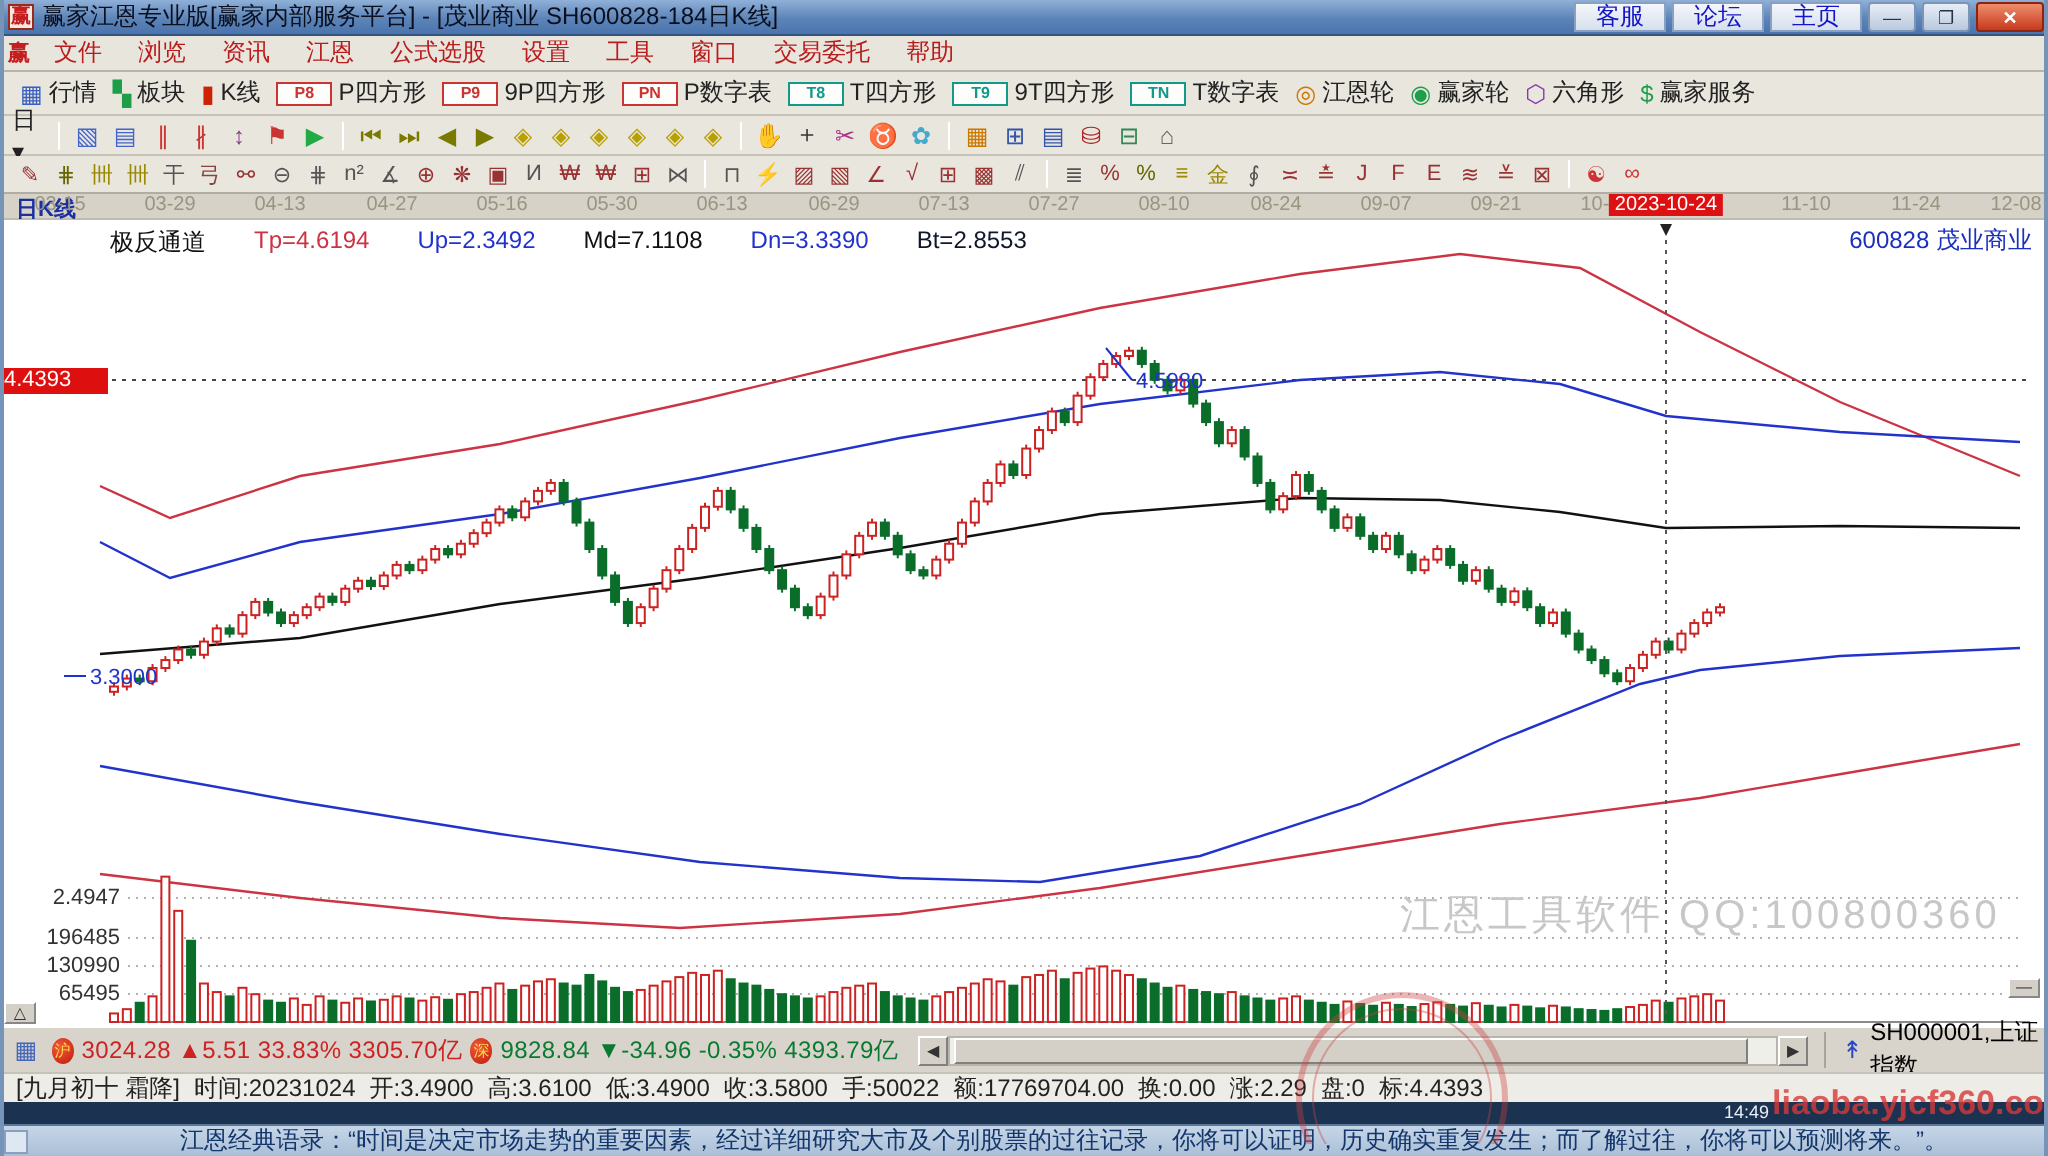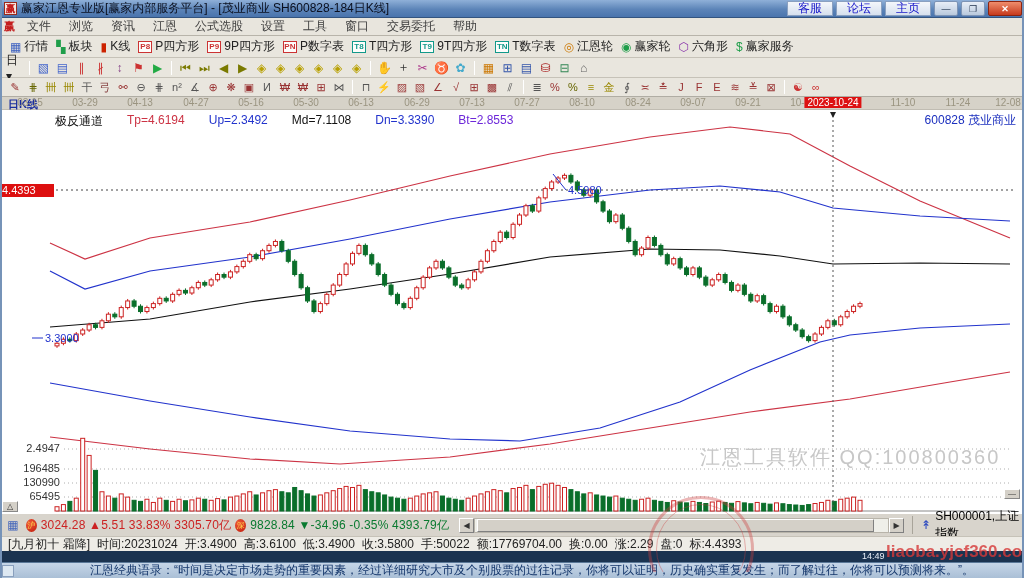--- a/index.html
+++ b/index.html
@@ -13,31 +13,31 @@
   .tlogo { color:#c41e1e; background:#f6e9e2; border:1px solid #9a2a1a; font-weight:bold; font-size:10px; width:13px; height:13px; line-height:12px; text-align:center; margin-right:4px; }
   .ttext { color:#0a0f1e; font-size:12px; white-space:nowrap; }
   .tbtns { margin-left:auto; display:flex; align-items:center; gap:3px; }
   .tb-svc { font-family:"Liberation Sans",sans-serif; font-size:12px; color:#1414c8; background:linear-gradient(180deg,#f4f7fb,#d6e0ee); border:1px solid #8aa0c0; width:46px; height:15px; line-height:13px; text-align:center; cursor:pointer; }
   .winctl { display:inline-block; height:15px; line-height:14px; text-align:center; font-size:9px; color:#22334d; background:linear-gradient(180deg,#e8eef7,#b9c9dd); border:1px solid #7e94b5; border-radius:2px; }
   .winctl.min,.winctl.max { width:24px; }
   .winctl.close { width:34px; background:linear-gradient(180deg,#ef8d6c,#c63a1d); color:#fff; border-color:#8d2410; font-weight:bold; }
 
   
   .menubar { top:18px; height:18px; background:#e8e5dd; display:flex; align-items:center; gap:2px; padding-left:4px; border-bottom:1px solid #b8b4aa; }
-  .menuitem { padding:1px 8px; color:#404040; cursor:default; }
+  .menuitem { padding:1px 8px; color:#b91c1c; cursor:default; }
   .mlogo { color:#c41e1e; font-weight:bold; font-size:11px; margin-right:2px; }
 
   
   .tb { background:#e9e6de; display:flex; align-items:center; }
   .tb1 { top:36px; height:22px; padding-left:6px; border-bottom:1px solid #c6c2b8; }
   .tb2 { top:58px; height:20px; padding-left:6px; border-bottom:1px solid #c6c2b8; }
   .tb3 { top:78px; height:19px; padding-left:6px; border-bottom:1px solid #b0ada4; }
   .tbi { display:inline-flex; align-items:center; gap:3px; padding:1px 4px; cursor:pointer; color:#222; white-space:nowrap; }
   .tbi .g { font-size:12px; line-height:14px; }
-  .tbx { display:inline-block; font-size:8px; font-weight:bold; line-height:10px; width:14px; height:12px; text-align:center; background:#fdfdfb; border:1px solid; }
+  .tbx { display:inline-block; font-size:8px; font-weight:bold; line-height:10px; width:28px; height:12px; text-align:center; background:#fdfdfb; border:1px solid; }
   .icon-sep { width:1px; height:14px; background:#a8a49a; border-right:1px solid #fff; margin:0 4px; }
   .tbi2 { width:19px; height:17px; display:inline-flex; align-items:center; justify-content:center; font-size:12px; cursor:pointer; }
   .tbi3 { width:18px; height:15px; display:inline-flex; align-items:center; justify-content:center; font-size:11px; cursor:pointer; }
 
   
   .dateaxis { top:97px; height:13px; background:#d6d2c8; border-bottom:1px solid #c0bcb2; }
   .axlabel { position:absolute; left:8px; top:0px; color:#1b2f9e; font-weight:bold; font-size:11px; }
   .dtick { position:absolute; top:0px; transform:translateX(-50%); color:#9a9480; font-size:10px; white-space:nowrap; }
   .dtick.hot { background:#dd1111; color:#fff; padding:0 3px; z-index:2; }
 
@@ -677,21 +677,21 @@
         <text x="60" y="472" fill="#333" font-size="11" text-anchor="end" font-family="Liberation Sans, sans-serif">196485</text>
         <text x="60" y="486" fill="#333" font-size="11" text-anchor="end" font-family="Liberation Sans, sans-serif">130990</text>
         <text x="60" y="500" fill="#333" font-size="11" text-anchor="end" font-family="Liberation Sans, sans-serif">65495</text>
       </svg>
     <div class="ind-row" id="indrow">
       <span id="indname" style="color:#111">极反通道</span>
     <span style="color: rgb(204, 51, 68);">Tp=4.6194</span>
         <span style="color: rgb(34, 51, 204);">Up=2.3492</span>
         <span style="color: rgb(17, 17, 17);">Md=7.1108</span>
         <span style="color: rgb(34, 51, 204);">Dn=3.3390</span>
-        <span style="color: #6d28d9;">Bt=2.8553</span>
+        <span style="color: #0f172a;">Bt=2.8553</span>
       </div>
     <div class="stock-label">600828 茂业商业</div>
     <div class="price-marker">4.4393</div>
     <div class="tri-btn">△</div>
     <div class="vol-btn">—</div>
   </div>
 
   <div class="row status1">
     <span class="sicon" style="color:#4466bb">▦</span>
     <span class="coin">沪</span>

